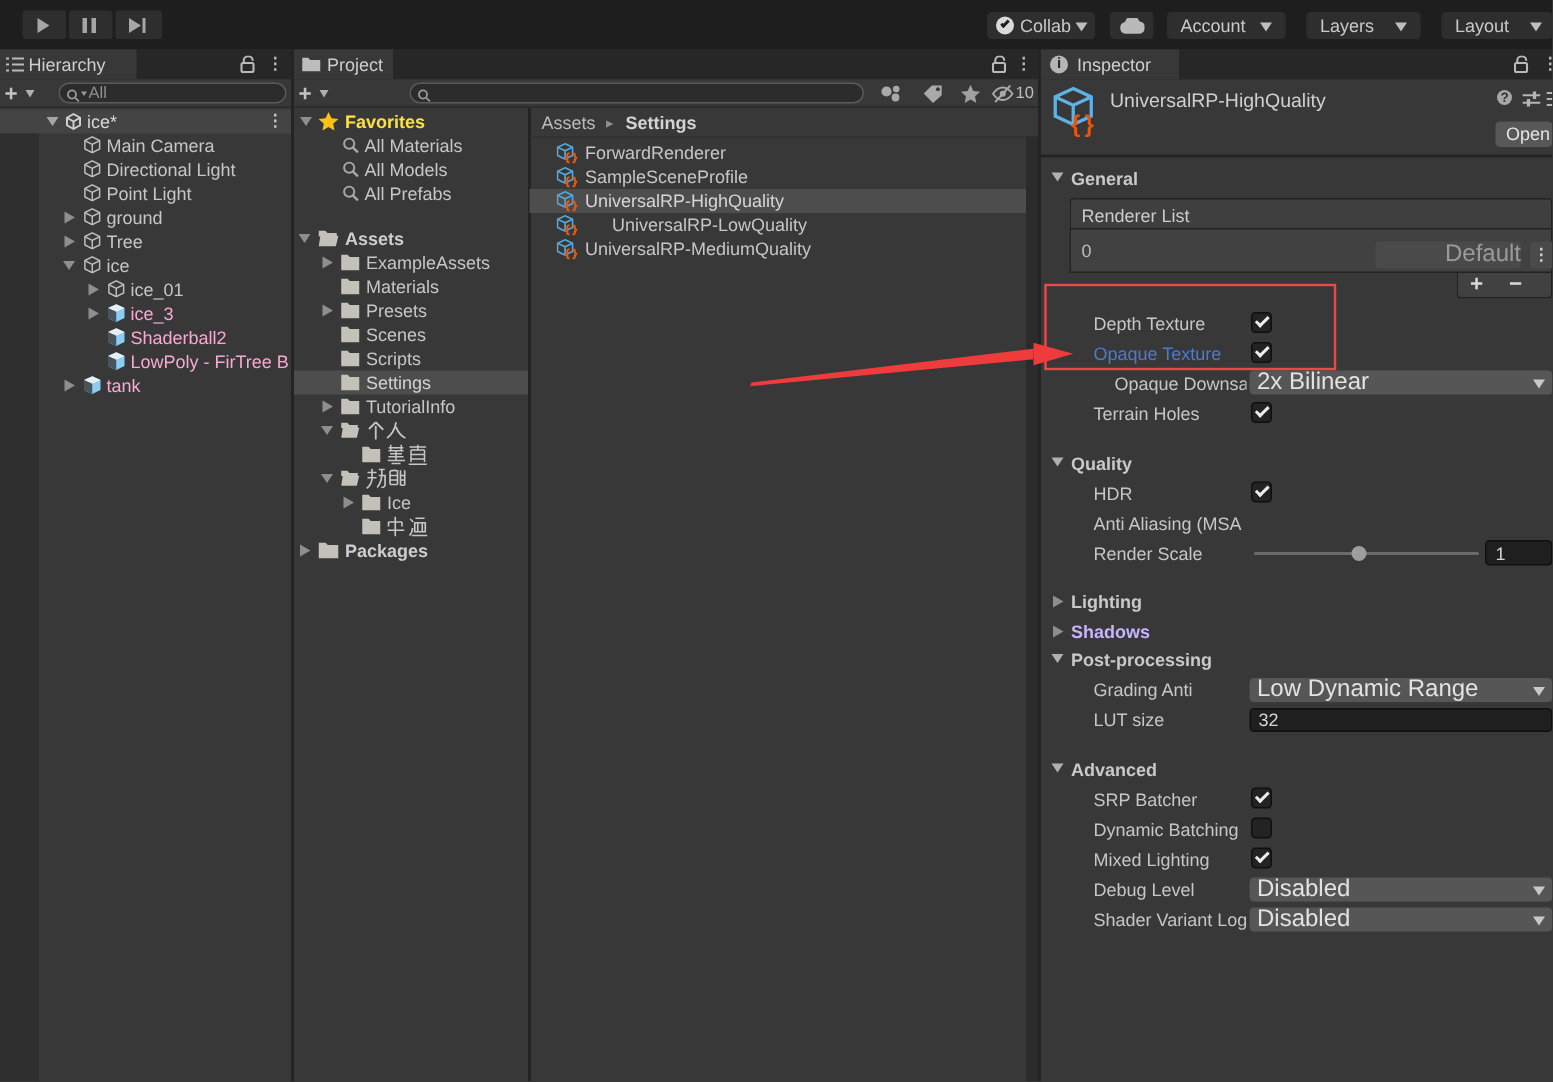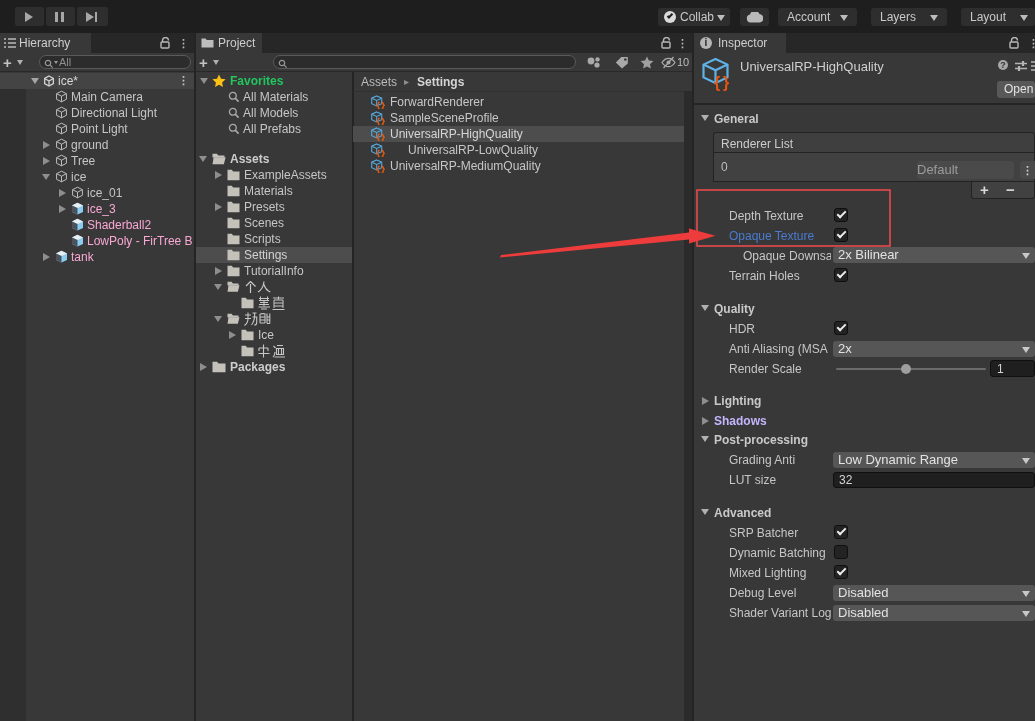--- a/index.html
+++ b/index.html
@@ -18,21 +18,21 @@
 .irow{position:absolute;height:20px;line-height:20px;font-size:12px;color:#c6c6c6;white-space:nowrap}
 .b{font-weight:bold}
 .blue{color:#f9a8d4}
 
 .tri-r{position:absolute;width:0;height:0;border-top:4.5px solid transparent;border-bottom:4.5px solid transparent;border-left:7px solid #8e8e8e}
 .tri-d{position:absolute;width:0;height:0;border-left:4.5px solid transparent;border-right:4.5px solid transparent;border-top:6px solid #8e8e8e}
 .dd-ar{position:absolute;width:0;height:0;border-left:4.5px solid transparent;border-right:4.5px solid transparent;border-top:6px solid #c8c8c8}
 
 .cb{position:absolute;width:14px;height:14px;background:#232323;border:1px solid #0f0f0f;border-radius:3px}
 .chk{position:absolute;left:1.5px;top:2px;width:9px;height:5px;border-left:2px solid #ececec;border-bottom:2px solid #ececec;transform:rotate(-45deg)}
-.dd{position:absolute;height:16px;background:#565656;border-radius:3px;color:#e2e2e2;font-size:13px;line-height:16px;white-space:nowrap}
+.dd{position:absolute;height:16px;background:#565656;border-radius:3px;color:#e2e2e2;font-size:16px;line-height:16px;white-space:nowrap}
 .dfield{position:absolute;height:16px;background:#1f1f1f;border:1px solid #101010;border-radius:3px;color:#d4d4d4;font-size:12px;line-height:14px;white-space:nowrap}
 .vline{position:absolute;width:2px;background:#242424}
 </style>
 </head>
 <body>
 <div id="stage">
   <div id="topbar">
     <div class="tbtn" style="left:15px;width:29px">
         <span class="abs" style="left:10px;top:5px;width:0;height:0;border-top:5px solid transparent;border-bottom:5px solid transparent;border-left:8px solid #a6a6a6"></span>
       </div>
@@ -235,21 +235,21 @@
         <path d="M1 6.5 C3 3.5 5.5 2.3 7.5 2.3 C9.5 2.3 12 3.5 14 6.5 C12 9.5 9.5 10.7 7.5 10.7 C5.5 10.7 3 9.5 1 6.5 Z" fill="none" stroke="#a9a9a9" stroke-width="1.3"></path>
         <circle cx="7.5" cy="6.5" r="2" fill="#a9a9a9"></circle>
         <path d="M2.5 12 L12.5 1" stroke="#a9a9a9" stroke-width="1.3"></path>
       </svg>
     <span class="abs" style="left:481px;top:56px;color:#bdbdbd;font-size:11px">10</span>
 
     <span class="tri-d" style="left:4px;top:78px"></span>
     <svg class="abs" style="left:16px;top:74px" width="14" height="14" viewBox="0 0 14 14">
         <path d="M7 0.6 L9 4.8 L13.6 5.3 L10.1 8.5 L11 13 L7 10.7 L3 13 L3.9 8.5 L0.4 5.3 L5 4.8 Z" fill="#fdc113"></path>
       </svg>
-    <span class="row b" style="left:34px;top:73px;color:#22c55e">Favorites</span>
+    <span class="row b" style="left:34px;top:73px;color:#fde047">Favorites</span>
     <svg class="abs" style="left:32px;top:91px" width="12" height="12" viewBox="0 0 12 12">
         <circle cx="4.8" cy="4.8" r="3.4" fill="none" stroke="#a9a9a9" stroke-width="1.3"></circle>
         <path d="M7.4 7.4 L10.6 10.6" stroke="#a9a9a9" stroke-width="1.6"></path>
       </svg>
     <span class="row" style="left:47px;top:89px">All Materials</span>
     <svg class="abs" style="left:32px;top:107px" width="12" height="12" viewBox="0 0 12 12">
         <circle cx="4.8" cy="4.8" r="3.4" fill="none" stroke="#a9a9a9" stroke-width="1.3"></circle>
         <path d="M7.4 7.4 L10.6 10.6" stroke="#a9a9a9" stroke-width="1.6"></path>
       </svg>
     <span class="row" style="left:47px;top:105px">All Models</span>
@@ -441,21 +441,21 @@
       </div>
     <div class="abs" style="left:694px;top:103px;width:341px;height:2px;background:#242424"></div>
 
     <span class="tri-d" style="left:701px;top:115px;border-top-color:#b0b0b0"></span>
     <span class="irow b" style="left:714px;top:109px;color:#c9c9c9">General</span>
 
     <div class="abs" style="left:713px;top:132px;width:322px;height:20px;background:#3f3f3f;border:1px solid #232323;border-bottom:none;border-radius:3px 3px 0 0"></div>
     <span class="irow" style="left:721px;top:134px;color:#cccccc">Renderer List</span>
     <div class="abs" style="left:713px;top:152px;width:322px;height:30px;background:#414141;border:1px solid #232323"></div>
     <span class="irow" style="left:721px;top:157px;color:#bdbdbd">0</span>
-    <div class="abs" style="left:917px;top:161px;width:97px;height:18px;background:#4a4a4a;border-radius:3px;color:#9b9b9b;font-size:13px;line-height:18px;text-align:left">Default</div>
+    <div class="abs" style="left:917px;top:161px;width:97px;height:18px;background:#4a4a4a;border-radius:3px;color:#9b9b9b;font-size:16px;line-height:18px;text-align:right">Default</div>
     <div class="abs" style="left:1020px;top:161px;width:15px;height:18px;background:#4a4a4a;border-radius:3px 0 0 3px;color:#d0d0d0;font-size:11px;font-weight:bold;line-height:18px;text-align:center">⋮</div>
     <div class="abs" style="left:971px;top:182px;width:64px;height:17px;background:#414141;border:1px solid #232323;border-top:none;border-radius:0 0 3px 3px"></div>
     <span class="abs" style="left:980px;top:182px;color:#d8d8d8;font-size:15px;font-weight:bold;line-height:16px">+</span>
     <span class="abs" style="left:1006px;top:182px;color:#d8d8d8;font-size:15px;font-weight:bold;line-height:16px">−</span>
 
     <span class="irow" style="left:729px;top:206px">Depth Texture</span>
     <div class="cb" style="left:834px;top:208px">
         <span class="chk"></span>
       </div>
     <span class="irow" style="left:729px;top:226px;color:#4a7bd0">Opaque Texture</span>
@@ -471,24 +471,20 @@
     <div class="cb" style="left:834px;top:268px">
         <span class="chk"></span>
       </div>
     <span class="tri-d" style="left:701px;top:305px;border-top-color:#b0b0b0"></span>
     <span class="irow b" style="left:714px;top:299px;color:#c9c9c9">Quality</span>
     <span class="irow" style="left:729px;top:319px">HDR</span>
     <div class="cb" style="left:834px;top:321px">
         <span class="chk"></span>
       </div>
     <span class="irow" style="left:729px;top:339px;width:102px;overflow:hidden">Anti Aliasing (MSA</span>
-    <div class="dd" style="left:833px;top:341px;width:202px">
-        <span class="abs" style="left:5px">2x</span>
-        <span class="dd-ar" style="left:189px;top:6px"></span>
-      </div>
     <span class="irow" style="left:729px;top:359px">Render Scale</span>
     <div class="abs" style="left:836px;top:368px;width:150px;height:2px;background:#6b6b6b;border-radius:1px"></div>
     <div class="abs" style="left:901px;top:364px;width:10px;height:10px;background:#9e9e9e;border-radius:50%"></div>
     <div class="dfield" style="left:990px;top:360px;width:45px;height:17px">
         <span class="abs" style="left:6px;top:1px">1</span>
       </div>
     <span class="tri-r" style="left:702px;top:397px"></span>
     <span class="irow b" style="left:714px;top:391px;color:#c9c9c9">Lighting</span>
     <span class="tri-r" style="left:702px;top:417px"></span>
     <span class="irow b" style="left:714px;top:411px;color:#c4b5fd">Shadows</span>

